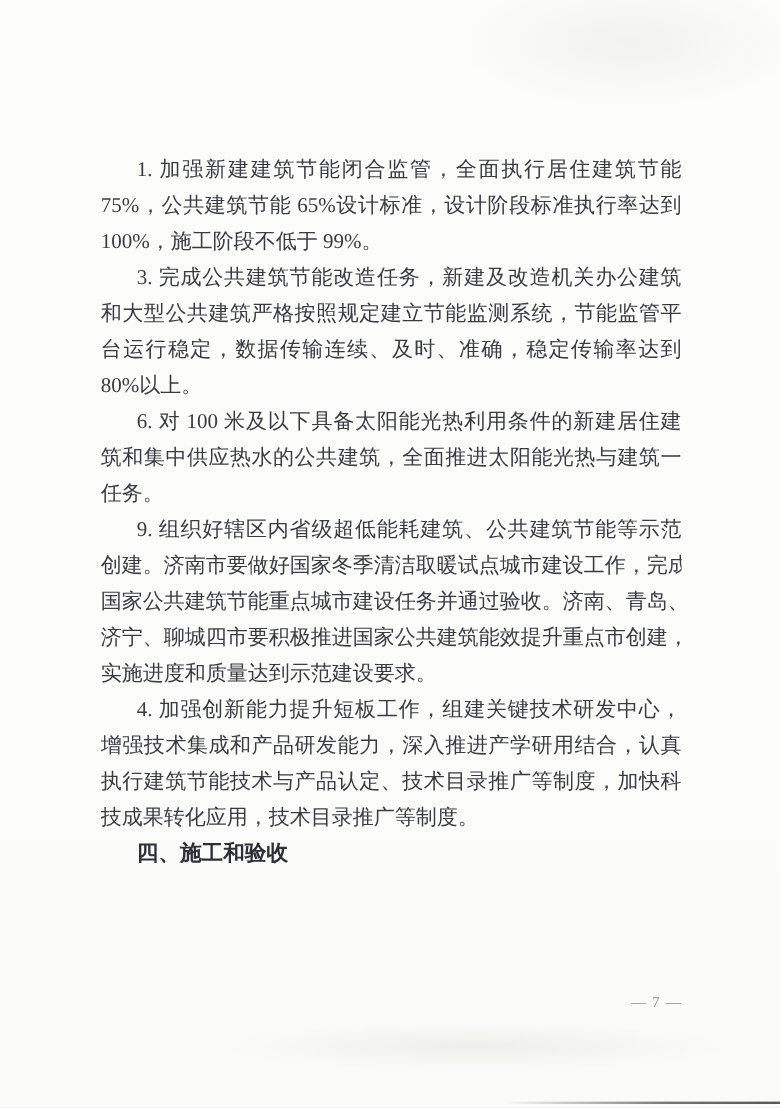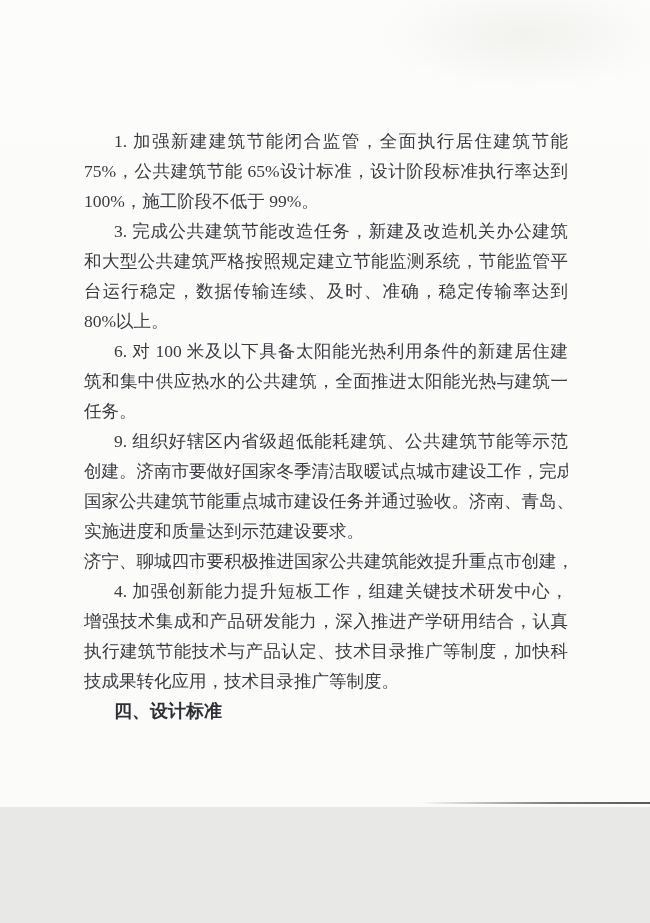--- a/index.html
+++ b/index.html
@@ -4,21 +4,21 @@
 <style>
   html, body {
     margin: 0;
     padding: 0;
     background: #e8e8e6;
     font-family: "Liberation Serif", "DejaVu Serif", serif;
   }
   .page {
     position: relative;
     width: 650px;
-    height: 807px;
+    height: 923px;
     margin: 0 auto;
     background: linear-gradient(180deg, #fcfcfb 0%, #fbfbf9 100%);
     overflow: hidden;
   }
   
   .mottle-top {
     position: absolute;
     left: 380px; top: -20px;
     width: 290px; height: 110px;
     background: radial-gradient(ellipse at center, rgba(233,233,228,0.55), rgba(233,233,228,0) 70%);
@@ -105,32 +105,32 @@
     <div class="para">
       <div class="line first">6. 对 100 米及以下具备太阳能光热利用条件的新建居住建</div>
       <div class="line">筑和集中供应热水的公共建筑，全面推进太阳能光热与建筑一</div>
       <div class="line last">任务。</div>
     </div>
 
     <div class="para">
       <div class="line first">9. 组织好辖区内省级超低能耗建筑、公共建筑节能等示范</div>
       <div class="line">创建。济南市要做好国家冬季清洁取暖试点城市建设工作，完成</div>
       <div class="line">国家公共建筑节能重点城市建设任务并通过验收。济南、青岛、</div>
+      <div class="line">济宁、聊城四市要积极推进国家公共建筑能效提升重点市创建，</div>
       <div class="line last">实施进度和质量达到示范建设要求。</div>
-      <div class="line">济宁、聊城四市要积极推进国家公共建筑能效提升重点市创建，</div>
     </div>
 
     <div class="para">
       <div class="line first">4. 加强创新能力提升短板工作，组建关键技术研发中心，</div>
       <div class="line">增强技术集成和产品研发能力，深入推进产学研用结合，认真</div>
       <div class="line">执行建筑节能技术与产品认定、技术目录推广等制度，加快科</div>
       <div class="line last">技成果转化应用，技术目录推广等制度。</div>
     </div>
 
-    <div class="section-heading">四、设计标准</div>
+    <div class="section-heading">四、施工和验收</div>
 
   </div>
 
   <div class="page-number">— 7 —</div>
 
   <div class="smudge-band"></div>
   <div class="edge-shadow"></div>
 
 </div>
 

